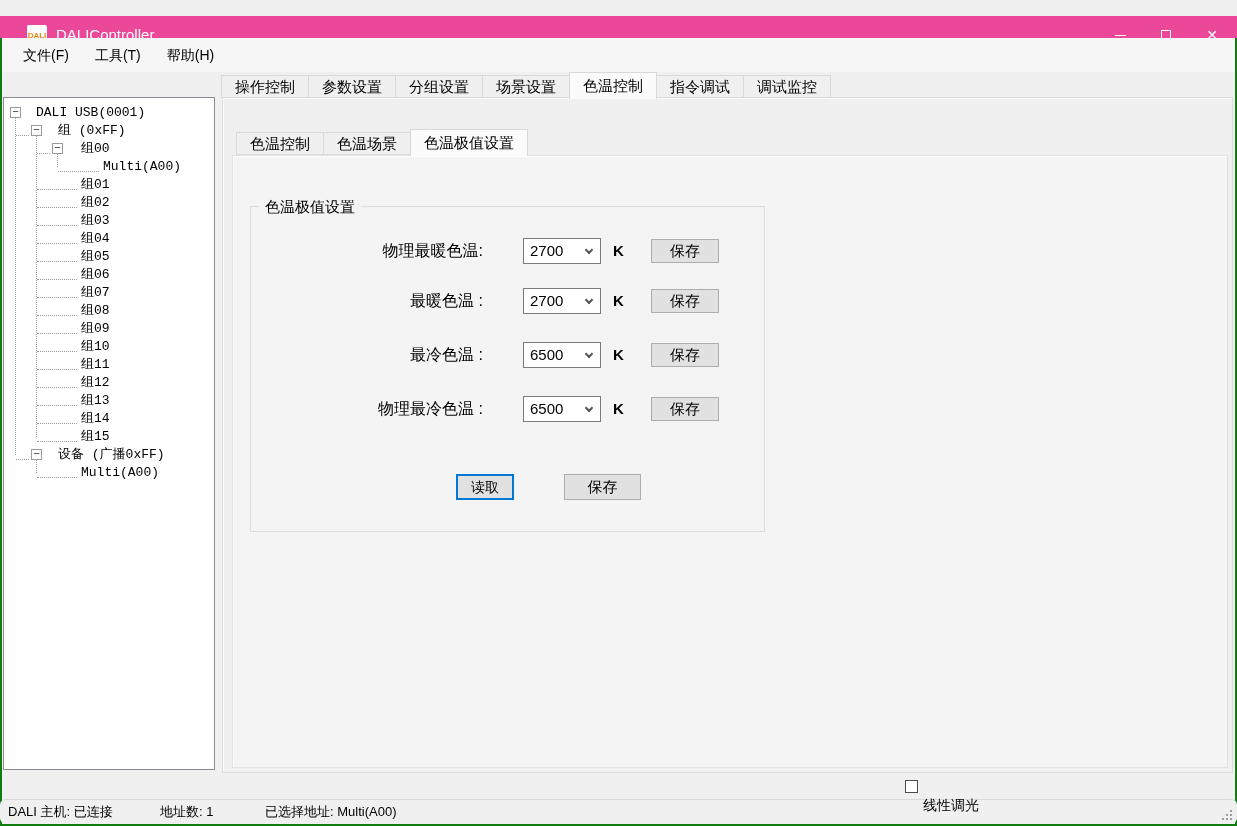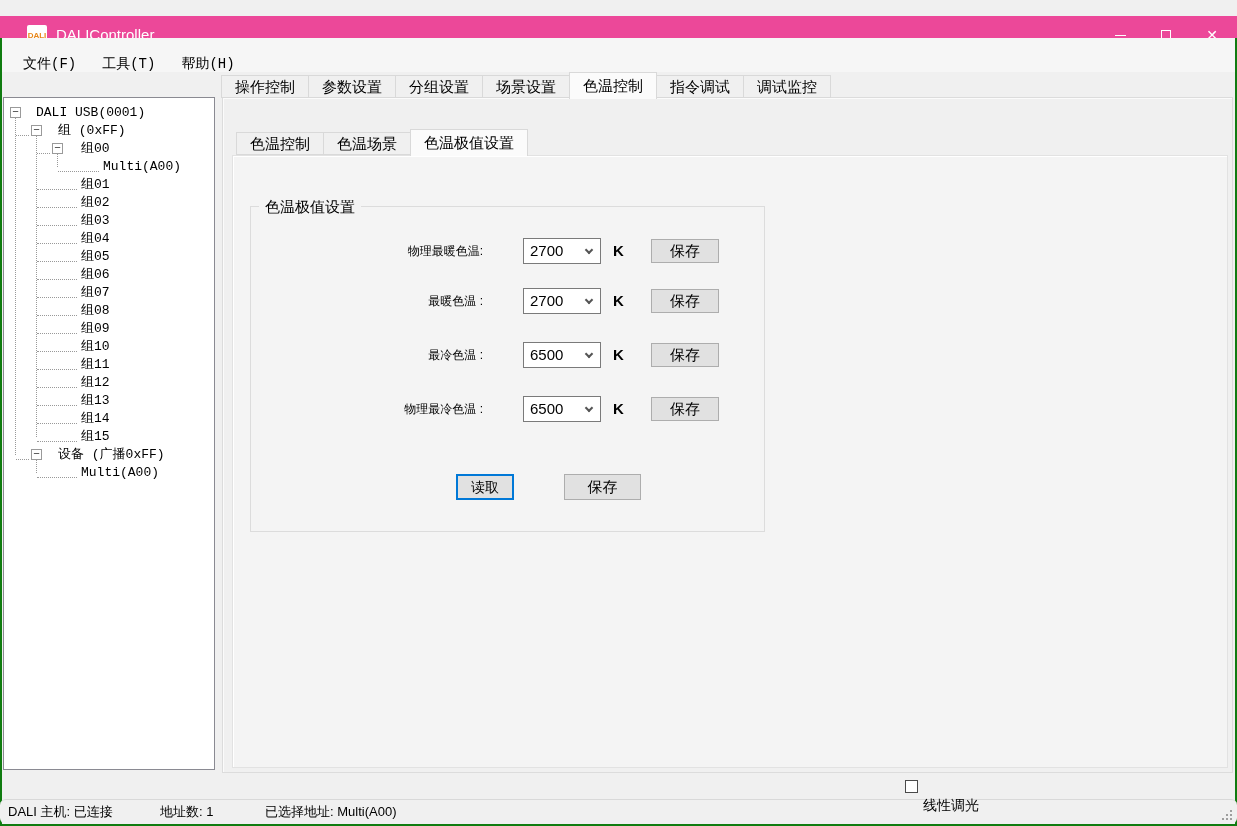--- a/index.html
+++ b/index.html
@@ -19,21 +19,21 @@
   .app-icon{position:absolute;left:27px;top:9px;width:20px;height:20px;background:#fff;border-radius:2px;
     display:flex;align-items:center;justify-content:center;font-size:8px;font-weight:bold;color:#e8871a;overflow:hidden;}
   .title-text{position:absolute;left:56px;top:0;height:38px;line-height:38px;color:#fff;font-size:15px;}
   .winbtns{position:absolute;right:2px;top:0;height:38px;display:flex;}
   .winbtn{width:46px;height:38px;display:flex;align-items:center;justify-content:center;color:#fff;}
   .ico-min{width:11px;height:1px;background:#fff;}
   .ico-max{width:10px;height:10px;border:1px solid #fff;}
   .ico-close{font-size:14px;line-height:14px;color:#fff;}
   
   .menubar{position:absolute;left:2px;top:38px;width:1233px;height:34px;background:#f6f6f6;display:flex;align-items:stretch;padding-left:8px;}
-  .menu-item{padding:9px 13px;line-height:34px;font-size:14px;font-family:Liberation Mono, monospace;}
+  .menu-item{padding:0 13px;line-height:34px;font-size:14px;}
   
   .tree-panel{position:absolute;left:3px;top:97px;width:212px;height:673px;background:#fff;border:1px solid #8a8a92;overflow:hidden;}
   .tree-body{position:absolute;left:0;top:6px;right:0;font-family:"Liberation Mono","DejaVu Sans Mono",monospace;font-size:13px;}
   .trow{position:relative;height:18px;line-height:18px;white-space:nowrap;}
   .exp{position:absolute;top:3px;width:11px;height:11px;border:1px solid #9a9a9a;background:#fff;
        font-size:11px;line-height:8px;text-align:center;color:#333;}
   .lvl0 .exp{left:6px}.lvl1 .exp{left:27px}.lvl2 .exp{left:48px}
   .tlabel{position:absolute;top:0;}
   .lvl0 .tlabel{left:32px}.lvl1 .tlabel{left:54px}.lvl2 .tlabel{left:77px}.lvl3 .tlabel{left:99px}
   .stub{position:absolute;top:0;height:14px;border-bottom:1px dotted #999;}
@@ -47,21 +47,21 @@
   .tab{height:23px;line-height:22px;padding:0 13px;font-size:15px;background:#f0f0f0;border:1px solid #d9d9d9;margin-left:-1px;}
   .tab.sel{height:27px;line-height:26px;background:#fbfbfb;border-bottom:none;margin-bottom:-1px;z-index:4;position:relative;}
   .main-page{position:absolute;left:222px;top:97px;width:1011px;height:676px;background:#f0f0f0;border:1px solid #dcdcdc;box-shadow:inset 1px 1px 0 #fbfbfb;z-index:1;}
   
   .sub-tabs{position:absolute;left:237px;top:128px;height:27px;display:flex;align-items:flex-end;z-index:3;}
   .sub-page{position:absolute;left:232px;top:155px;width:996px;height:613px;background:#f4f4f4;border:1px solid #e2e2e2;box-shadow:inset 1px 1px 0 #fff;z-index:2;}
   
   .groupbox{position:absolute;left:250px;top:206px;width:515px;height:326px;border:1px solid #dcdcdc;z-index:3;}
   .legend{position:absolute;left:8px;top:-10px;padding:0 6px;background:#f4f4f4;font-size:15px;line-height:19px;}
   .frow{position:absolute;left:0;height:26px;}
-  .flabel{position:absolute;left:0;width:232px;text-align:right;font-size:12px;line-height:26px;}
+  .flabel{position:absolute;left:0;width:232px;text-align:right;font-size:16px;line-height:26px;}
   .combo{position:absolute;left:272px;width:78px;height:26px;background:#fff;border:1px solid #7a7a7a;}
   .combo .val{position:absolute;left:6px;top:0;line-height:24px;font-size:15px;}
   .chev{position:absolute;right:8px;top:8px;width:6px;height:6px;border-right:2px solid #555;border-bottom:2px solid #555;transform:rotate(45deg);}
   .unit{position:absolute;left:362px;line-height:26px;font-size:15px;font-weight:600;}
   .btn{background:#e1e1e1;border:1px solid #adadad;font-size:15px;text-align:center;font-family:inherit;}
   .save-mini{position:absolute;left:400px;top:1px;width:68px;height:24px;line-height:22px;}
   .btn-read{position:absolute;left:205px;top:267px;width:58px;height:26px;line-height:22px;border:2px solid #0078d7;background:#e1e1e1;font-size:14px;text-align:center;}
   .btn-save{position:absolute;left:313px;top:267px;width:77px;height:26px;line-height:24px;}
   
   .chkrow{position:absolute;left:905px;top:775px;height:22px;display:flex;align-items:center;z-index:4;}

